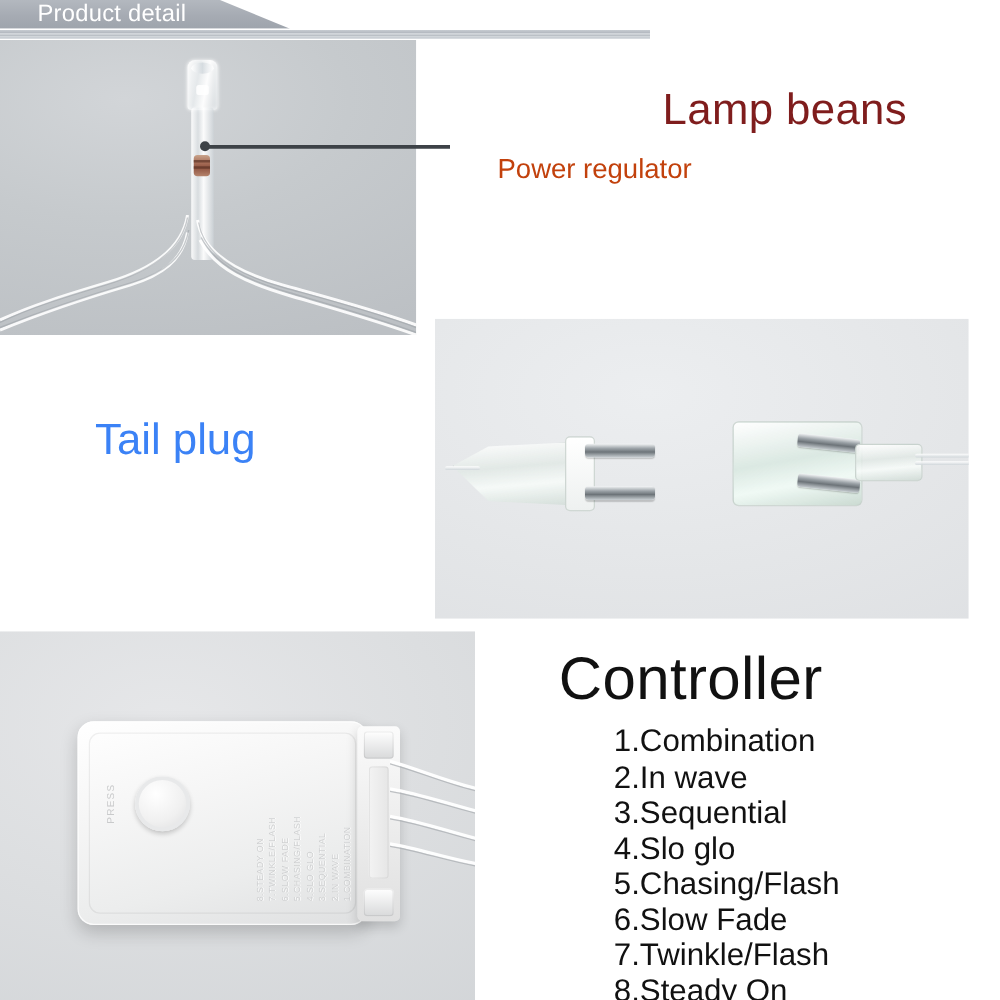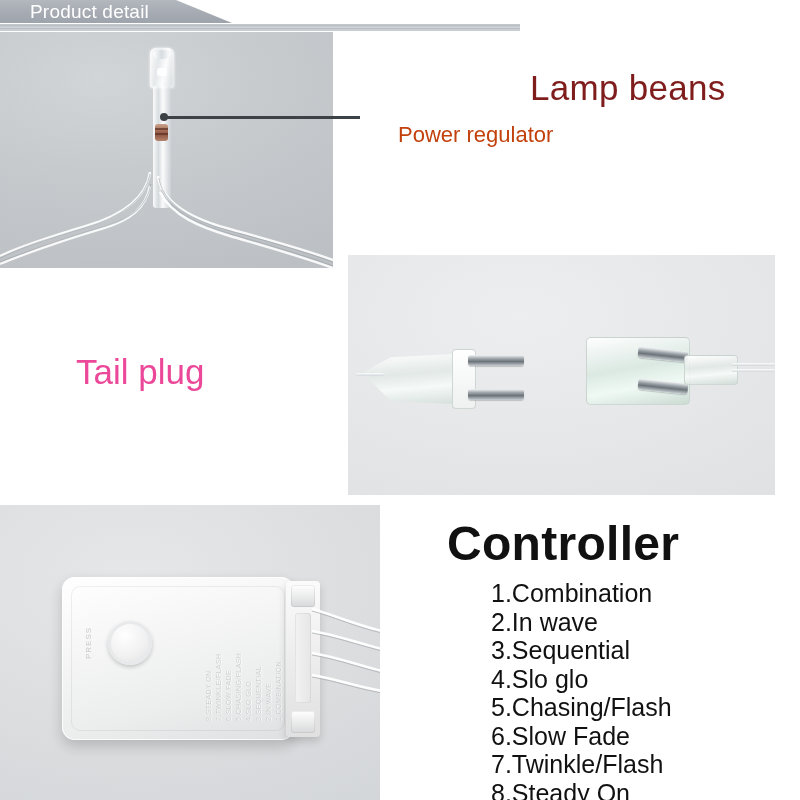--- a/index.html
+++ b/index.html
@@ -85,21 +85,21 @@
     background:linear-gradient(175deg,rgba(255,255,255,.96) 0%,rgba(224,232,228,.78) 40%,rgba(246,250,248,.95) 65%,rgba(206,218,212,.8) 100%);
     border:1px solid rgba(196,206,201,.8);
   }
   .prong{
     position:absolute;height:11px;border-radius:3px;
     background:linear-gradient(180deg,#f2f4f5 0%,#9aa1a6 35%,#6d7479 60%,#c9cfd3 100%);
     box-shadow:0 1px 1px rgba(0,0,0,.18);
   }
   .cordline{position:absolute;height:3px;border-radius:2px;background:linear-gradient(180deg,rgba(255,255,255,.95),rgba(205,212,216,.85));}
 
-  .lbl-tail{position:absolute;left:76px;top:352px;font-size:35px;color:#ec4899;white-space:nowrap;}
+  .lbl-tail{position:absolute;left:76px;top:332px;font-size:35px;color:#3b82f6;white-space:nowrap;}
 
   
   #panel-ctrl{left:0;top:505px;width:380px;height:295px;}
   #panel-ctrl .ph-bg{
     background:
       radial-gradient(130% 110% at 35% 25%, #e6e7e9 0%, #dcdee0 45%, #d0d3d6 100%);
   }
   .ctrl-box{
     position:absolute;left:62px;top:72px;width:232px;height:163px;border-radius:13px;
     background:linear-gradient(165deg,#ffffff 0%,#f6f6f6 35%,#eceded 70%,#dfe0e1 100%);
@@ -133,21 +133,21 @@
     box-shadow:0 4px 9px rgba(0,0,0,.16);
   }
   .ctrl-tail .clip{position:absolute;left:5px;width:24px;height:22px;border-radius:3px;
     background:linear-gradient(180deg,#ffffff,#d8d9da);box-shadow:inset 0 0 0 1px rgba(0,0,0,.07);}
   .ctrl-tail .clip.t{top:4px;} .ctrl-tail .clip.b{bottom:4px;}
   .ctrl-tail .slot{position:absolute;left:9px;top:32px;width:16px;height:90px;border-radius:3px;
     background:linear-gradient(90deg,#f3f3f3,#e6e6e6);box-shadow:inset 0 0 0 1px rgba(0,0,0,.06);}
   .ctrl-wires{position:absolute;left:312px;top:86px;width:70px;height:130px;}
 
   
-  .lbl-ctrl{position:absolute;left:447px;top:516px;font-size:48px;color:#111;letter-spacing:.3px;white-space:nowrap;font-weight:bold;}
+  .lbl-ctrl{position:absolute;left:447px;top:516px;font-size:48px;color:#111;letter-spacing:.3px;white-space:nowrap;}
   .modes-list{position:absolute;left:451px;top:563px;width:340px;}
   .modes-list li{
     list-style:none;font-size:25px;color:#111;line-height:28.5px;white-space:nowrap;
   }
 </style>
 </head>
 <body>
 
 <div class="hdr">
   <div class="hdr-band"></div>

